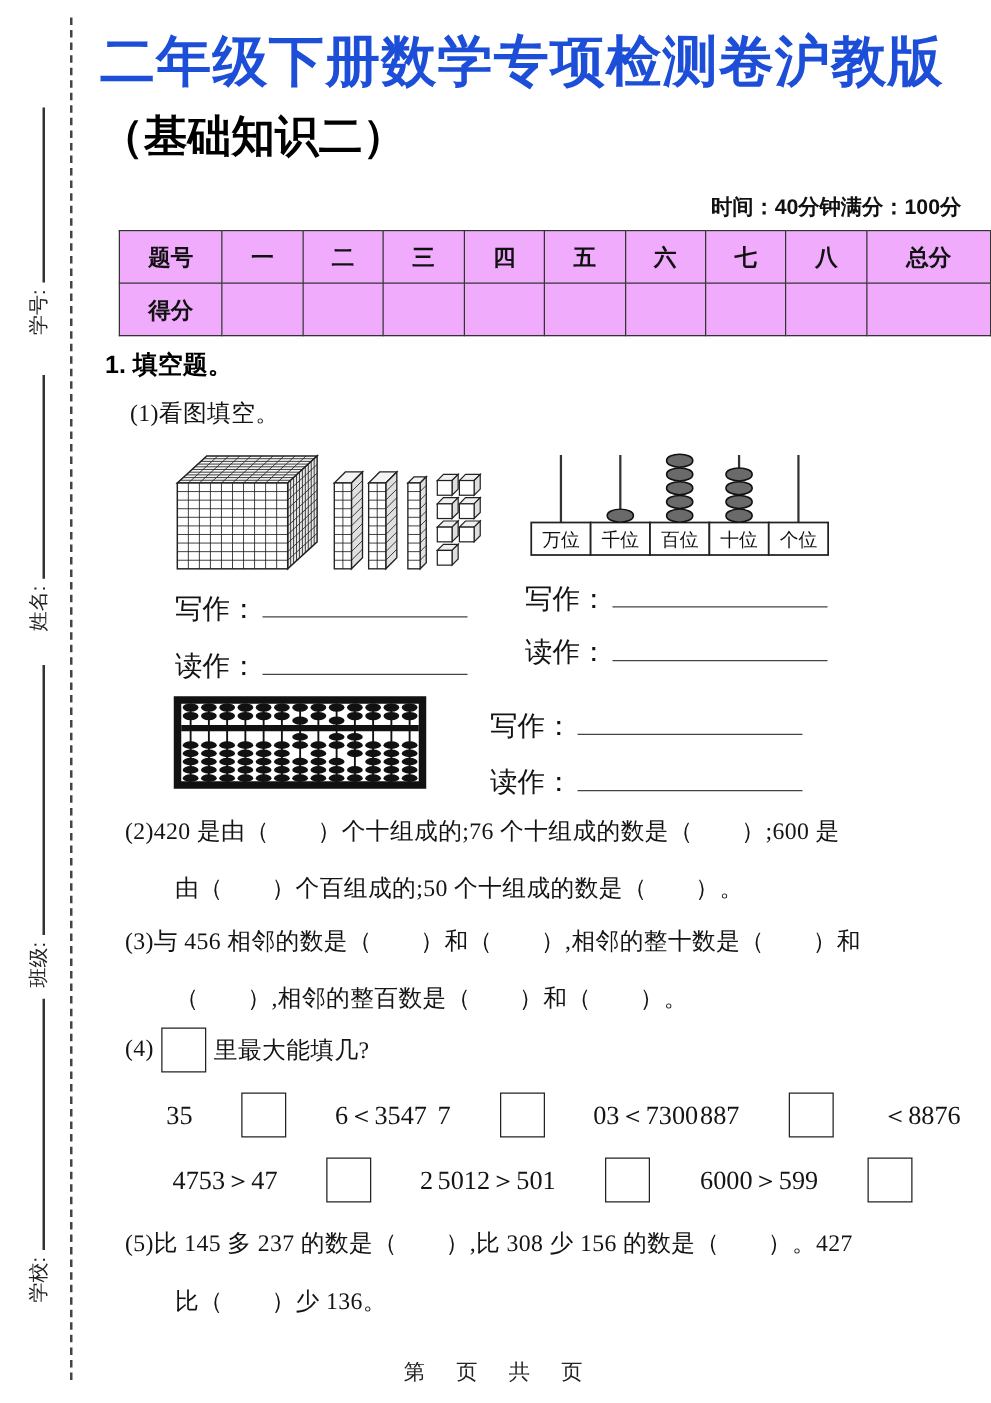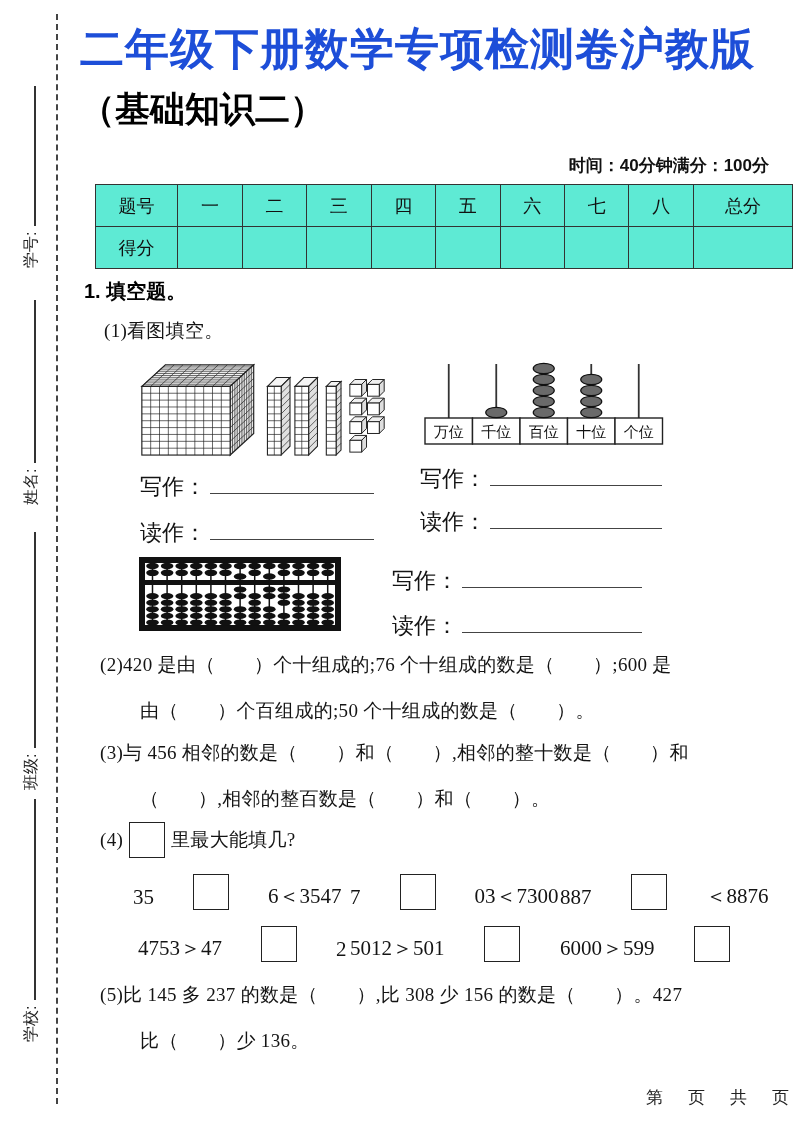--- a/index.html
+++ b/index.html
@@ -25,38 +25,38 @@
   }
   .time-note{
     position:absolute; right:24px; top:154px; font-family:"Liberation Sans", sans-serif;
     font-size:17px; font-weight:600; color:#111;padding-left:27px;
   }
   table.score{
     position:absolute; left:95px; top:184px; border-collapse:collapse;
     font-family:"Liberation Sans", sans-serif; font-size:18px; color:#111;
   }
   table.score td, table.score th{
-    border:1.6px solid #333; text-align:center; font-weight:400; height:39px; background:#5eead4;
+    border:1.6px solid #333; text-align:center; font-weight:700; height:39px; background:#f0abfc;
   }
   .sec-heading{
     position:absolute; left:84px; top:278px; font-family:"Liberation Sans", sans-serif;
     font-weight:800; font-size:20px; color:#000;text-align:center;
   }
   .q-text{position:absolute; font-size:19px; color:#141414; letter-spacing:0.3px; white-space:nowrap;}
   .fig{position:absolute;}
   .fill-line{position:absolute; display:flex; align-items:baseline; font-size:22px; color:#141414;}
   .fill-line .blank{flex:1; border-bottom:1.6px solid #444; height:20px; margin-left:4px;}
-  .ineq{position:absolute; font-size:21px; color:#141414; display:flex; align-items:flex-end; white-space:nowrap;gap:33px;}
+  .ineq{position:absolute; font-size:21px; color:#141414; display:flex; align-items:center; white-space:nowrap;gap:33px;}
   .sq{
     display:inline-block; width:34px; height:34px; border:1.8px solid #222; background:#fff;
     margin:0 6px; vertical-align:middle; flex:none;
   }
   .q4line{display:flex; align-items:center;}
   .footer{
-    position:absolute; left:0; top:1086px; width:793px; text-align:right;
+    position:absolute; left:0; top:1086px; width:793px; text-align:center;
     font-family:"Liberation Sans", sans-serif; font-size:17px; letter-spacing:4px; color:#222;
   }
 </style>
 </head>
 <body>
 
 <div class="page">
 
   <div class="cut-line"></div>
 

